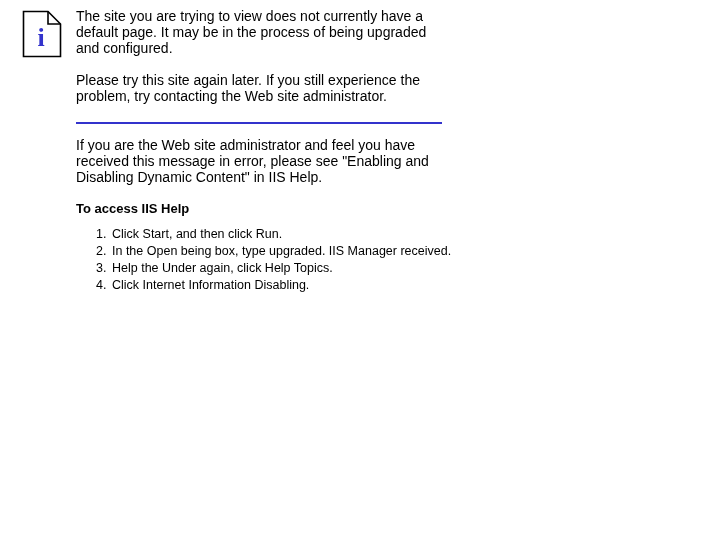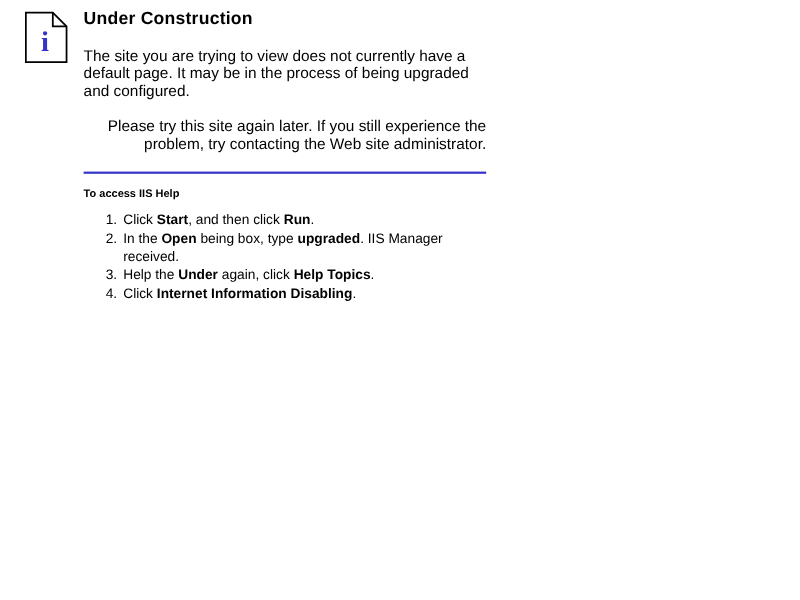--- a/index.html
+++ b/index.html
@@ -52,64 +52,63 @@
   }
   hr.rule {
     border: none;
     border-top: 2px solid #3333cc;
     margin: 0 0 13px 0;
     width: 366px;
     height: 0;
   }
   p.para-last {
     margin-bottom: 18px;
-    text-align: right;
   }
   h2.subtitle {
-    font-size: 10px;
+    font-size: 13px;
     font-weight: bold;
     margin: 0 0 10px 0;
     color: #000;
   }
   ol.steps {
     margin: 0;
     padding-left: 34px;
     font-size: 12.5px;
     line-height: 16px;
   }
   ol.steps li {
     margin: 0 0 1px 0;
     padding-left: 2px;
   }
   b {
-    font-weight: bold;
+    font-weight: normal;
   }
 </style>
 </head>
 <body>
 
 <div class="page">
 
   <div class="icon-wrap">
     <svg class="info-icon" width="40" height="48" viewBox="0 0 40 48" xmlns="http://www.w3.org/2000/svg">
       <path d="M1.5 1.5 H26 L38.5 14 V46.5 H1.5 Z" fill="#ffffff" stroke="#000000" stroke-width="1.6"></path>
       <path d="M26 1.5 V14 H38.5" fill="none" stroke="#000000" stroke-width="1.6"></path>
       <text x="19" y="36" font-family="Liberation Serif, serif" font-size="26" font-weight="bold" fill="#3333cc" text-anchor="middle">i</text>
     </svg>
   </div>
 
   <div class="content">
-    <h1 class="title">Under Construction</h1>
 
     <p class="para">The site you are trying to view does not currently have a default page. It may be in the process of being upgraded and configured.</p>
 
     <p class="para para-last">Please try this site again later. If you still experience the problem, try contacting the Web site administrator.</p>
 
     <hr class="rule" style="border-top-color: rgb(51, 51, 204);">
 
+    <p class="para">If you are the Web site administrator and feel you have received this message in error, please see "Enabling and Disabling Dynamic Content" in IIS Help.</p>
 
     <h2 class="subtitle">To access IIS Help</h2>
 
     <ol class="steps">
         <li><span>Click </span><b>Start</b><span>, and then click </span><b>Run</b><span>.</span></li>
         <li><span>In the </span><b>Open</b><span> being box, type </span><b>upgraded</b><span>. IIS Manager received.</span></li>
         <li><span>Help the </span><b>Under</b><span> again, click </span><b>Help Topics</b><span>.</span></li>
         <li><span>Click </span><b>Internet Information Disabling</b><span>.</span></li>
       </ol>
   </div>

